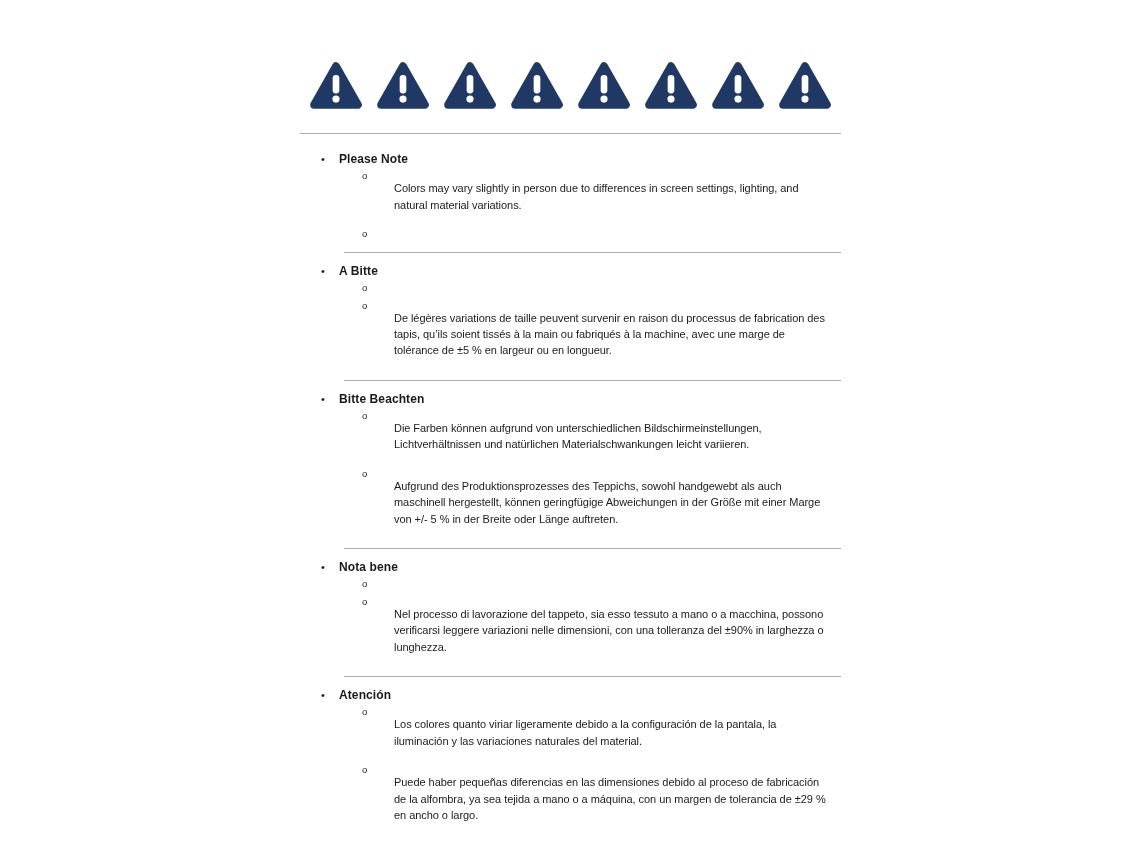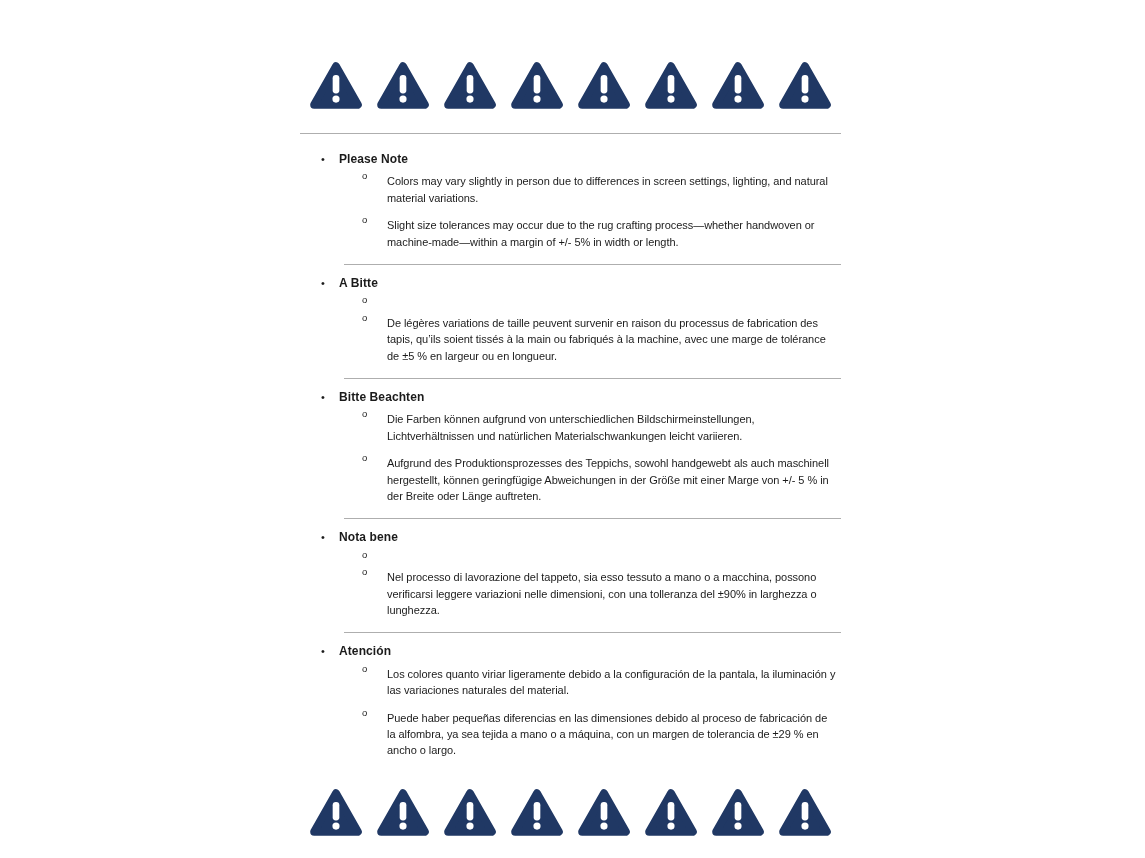--- a/index.html
+++ b/index.html
@@ -81,21 +81,21 @@
     margin: 1px 0 1.5px 0;
   }
   .i-marker {
     flex: none;
     width: 20px;
     padding-left: 62px;
     font-size: 9.5px;
     line-height: 16.3px;
   }
   .item p {
-    margin: 5px;
+    margin: 12px;
     width: 459px;
     letter-spacing: -0.05px;
   }
 </style>
 </head>
 <body>
 
 <svg width="0" height="0" style="position:absolute" aria-hidden="true">
   <defs>
     <g id="warn-tri">
@@ -148,21 +148,20 @@
     <div class="heading-line">
       <span class="h-bullet">•</span>
       <h2>Please Note</h2>
     </div>
     <div class="item">
       <span class="i-marker">o</span>
       <p>Colors may vary slightly in person due to differences in screen settings, lighting, and natural material variations.</p>
     </div>
     <div class="item">
       <span class="i-marker">o</span>
-      <p>Slight size tolerances may occur due to the rug crafting process—whether handwoven or machine-made—within a margin of +/- 5% in width or length.</p>
     </div>
     <hr class="divider indent">
   </section>
 
   <section>
     <div class="heading-line">
       <span class="h-bullet">•</span>
       <h2>A Bitte</h2>
     </div>
     <div class="item">

